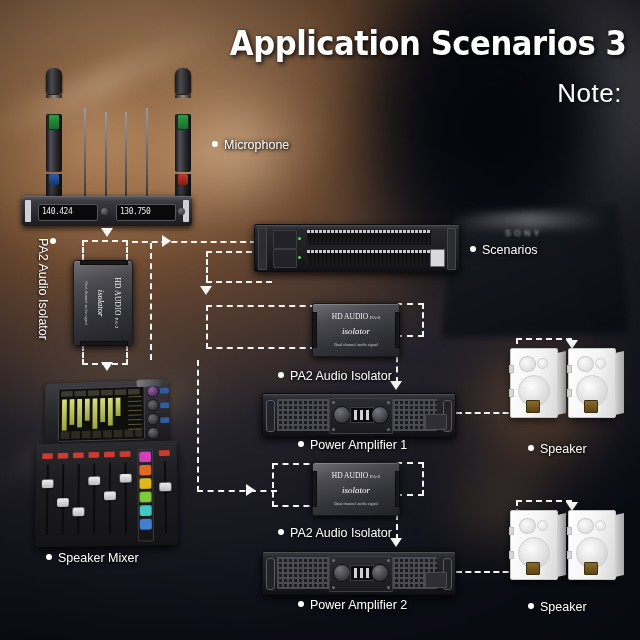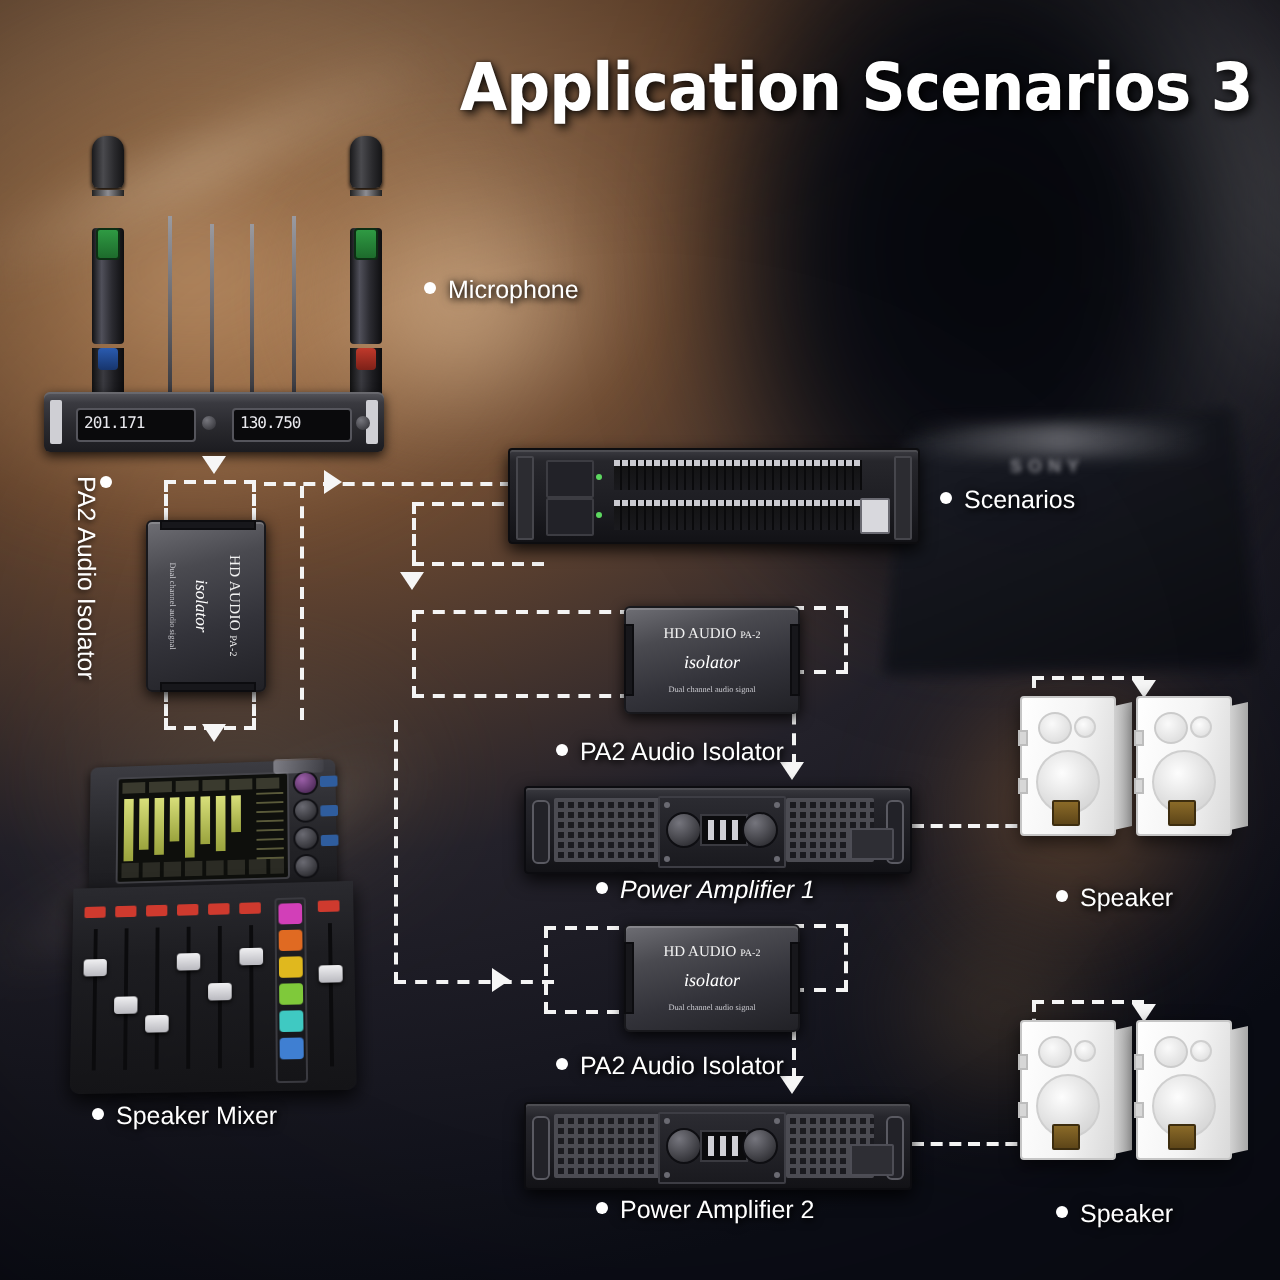--- a/index.html
+++ b/index.html
@@ -192,20 +192,21 @@
     <div class="bg-warm-rb"></div>
     <div class="bg-sony"></div>
     <div class="bg-sony-edge"></div>
     <div class="bg-sonytxt">SONY</div>
     <div class="bg-beam"></div>
     <div class="bg-beam2"></div>
     <div class="bg-vig"></div>
   </div>
 
   <div class="title">Application Scenarios 3</div>
+  <div class="note-h">Note:</div>
 
   <div class="mic" style="left:46px;top:68px;">
     <div class="head"></div>
     <div class="ring"></div>
     <div class="body">
       <div class="scr" style="margin-top:16px;background:linear-gradient(180deg,#2f9a43,#1d6b2c);border:1px solid #0d2f14;"></div>
     </div>
     <div class="btm">
       <div class="bd" style="background:linear-gradient(180deg,#2a5bb0,#17356d);"></div>
     </div>
@@ -228,21 +229,21 @@
 
   <div class="ant" style="left:84px;top:108px;height:88px;"></div>
   <div class="ant" style="left:105px;top:112px;height:84px;"></div>
   <div class="ant" style="left:125px;top:112px;height:84px;"></div>
   <div class="ant" style="left:146px;top:108px;height:88px;"></div>
 
   <div class="recv">
     <div class="ear" style="left:3px;"></div>
     <div class="ear" style="right:3px;"></div>
     <div class="lcd" style="left:16px;width:58px;">
-      <div class="seg">201.171</div>
+      <div class="seg">140.424</div>
     </div>
     <div class="knb" style="left:79px;top:12px;width:7px;height:7px;"></div>
     <div class="lcd" style="left:94px;width:58px;">
       <div class="seg">130.750</div>
     </div>
     <div class="knb" style="left:156px;top:12px;width:7px;height:7px;"></div>
   </div>
 
   <div class="arr arr-d" style="left:101px;top:228px;"></div>
   <div class="box-dash" style="left:82px;top:240px;width:42px;height:18px;border-bottom:none;"></div>
@@ -503,21 +504,21 @@
       </div>
       <div class="aknob" style="right:3px;"></div>
       <div class="scr" style="left:2px;top:2px;"></div>
       <div class="scr" style="right:2px;top:2px;"></div>
       <div class="scr" style="left:2px;bottom:2px;"></div>
       <div class="scr" style="right:2px;bottom:2px;"></div>
     </div>
     <div class="pwr"></div>
   </div>
 
-  <div class="lab" style="left:298px;top:438px;font-style:italic;">
+  <div class="lab" style="left:298px;top:438px;">
     <span class="dot"></span><span>Power Amplifier 1</span>
   </div>
 
   <div class="amp" style="left:262px;top:551px;">
     <div class="handle" style="left:3px;"></div>
     <div class="handle" style="right:3px;"></div>
     <div class="vent" style="left:14px;"></div>
     <div class="vent" style="left:130px;width:44px;"></div>
     <div class="center">
       <div class="aknob" style="left:3px;"></div>

